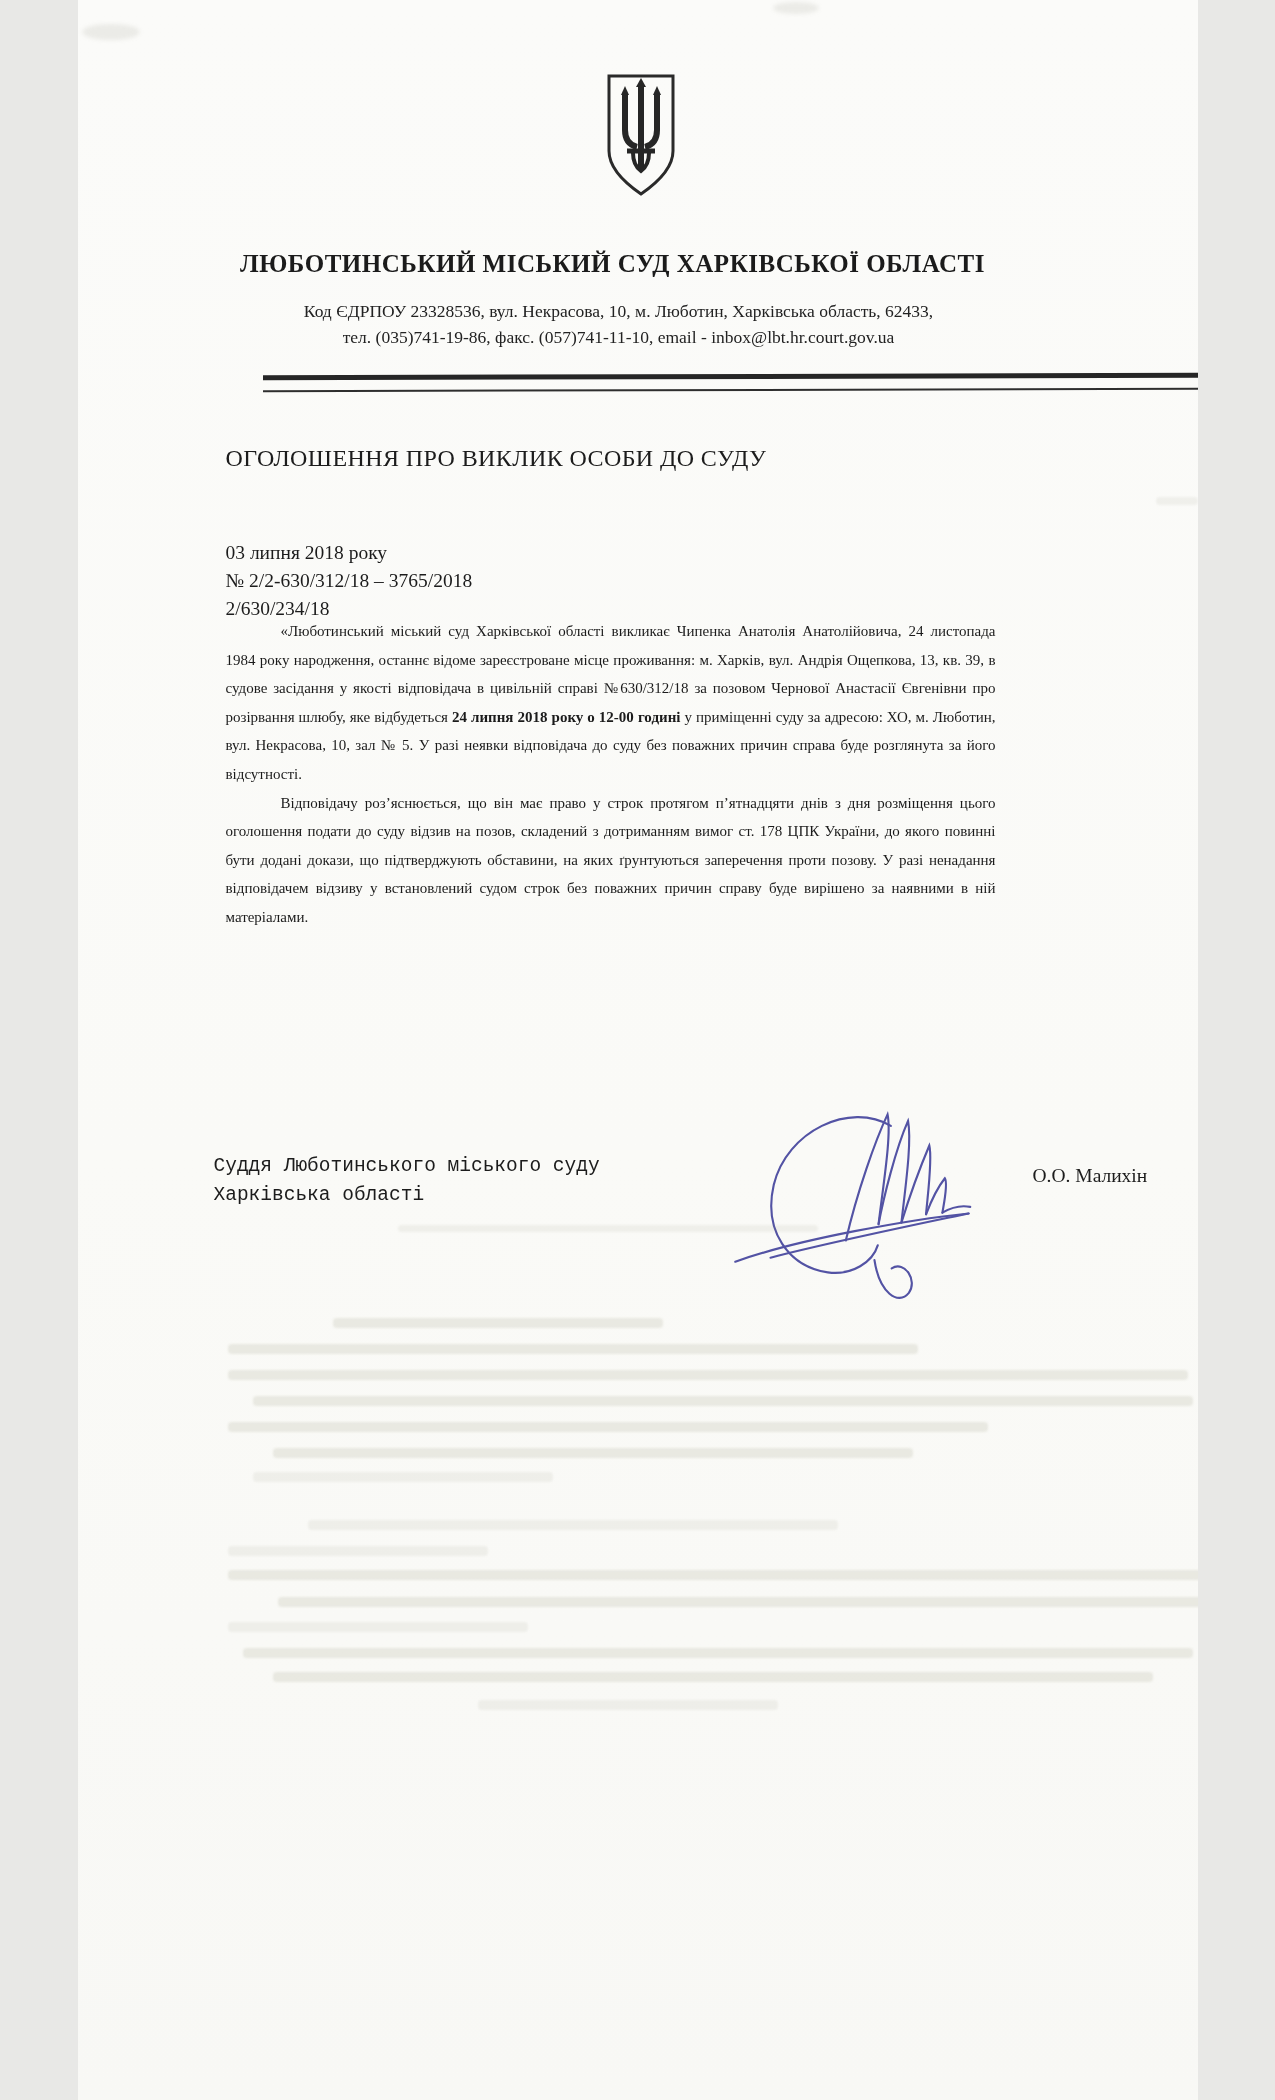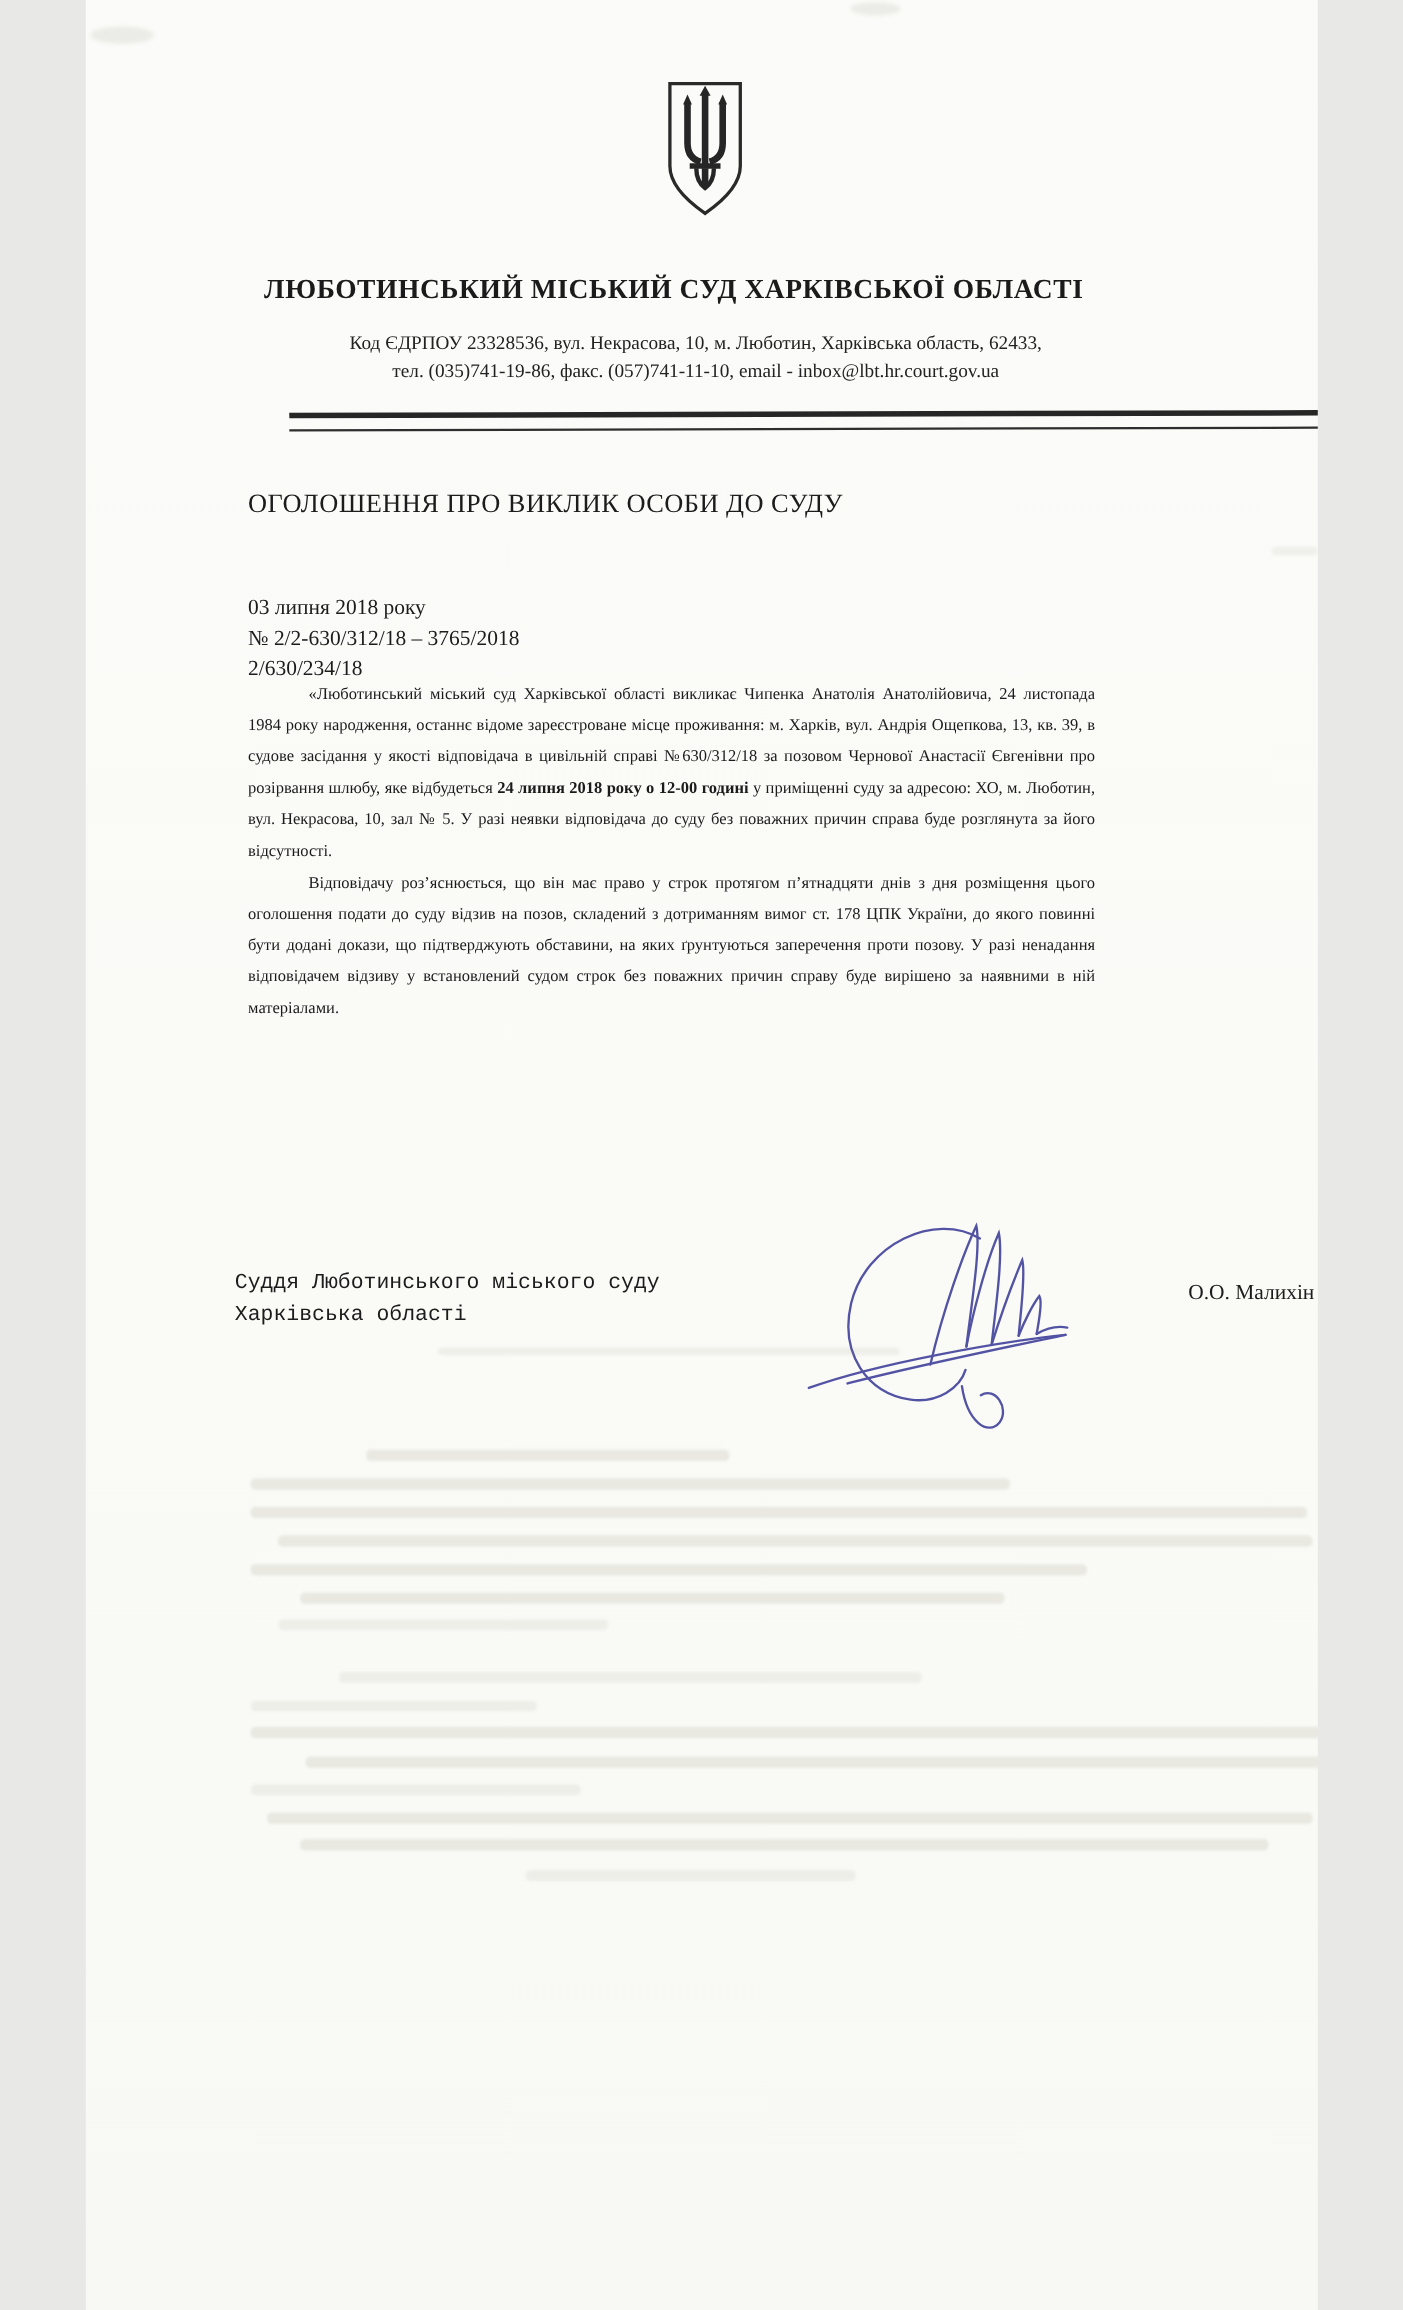--- a/index.html
+++ b/index.html
@@ -13,21 +13,21 @@
     color:#1e1e1e;
   }
   
   .emblem{position:absolute;left:527px;top:73px;width:72px;height:128px;}
   .court-name{
     position:absolute;left:115px;top:250px;width:840px;
     text-align:center;font-weight:bold;font-size:25px;letter-spacing:.5px;
     white-space:nowrap;color:#1b1b1b;
   }
   .contact{
-    position:absolute;left:150px;top:298px;width:810px;
+    position:absolute;left:136px;top:298px;width:810px;
     text-align:center;font-size:17.5px;line-height:26px;color:#222;
   }
   .rule{
     position:absolute;left:185px;top:374px;width:952px;height:10px;
     border-top:5px solid #262626;border-bottom:2px solid #2e2e2e;
     transform:rotate(-0.15deg);
   }
   
   .doc-title{
     position:absolute;left:148px;top:445px;width:770px;
@@ -43,21 +43,21 @@
   }
   .body-text p{margin:0;text-indent:55px;}
   .body-text .bold{font-weight:bold;}
   
   .signer-title{
     position:absolute;left:136px;top:1152px;width:420px;
     font-size:19.5px;line-height:29px;color:#1c1c1c;font-family:Liberation Mono, monospace;
   }
   .signer-name{
     position:absolute;left:955px;top:1165px;width:210px;
-    font-size:19.5px;text-align:center;color:#1c1c1c;
+    font-size:19.5px;color:#1c1c1c;
   }
   .signature-ink{position:absolute;left:645px;top:1088px;width:262px;height:228px;}
   
   .ghost{
     position:absolute;height:10px;border-radius:4px;
     background:rgba(138,138,108,0.15);
     filter:blur(1.3px);
   }
   .ghost.light{background:rgba(138,138,108,0.09);}
   .smudge{

